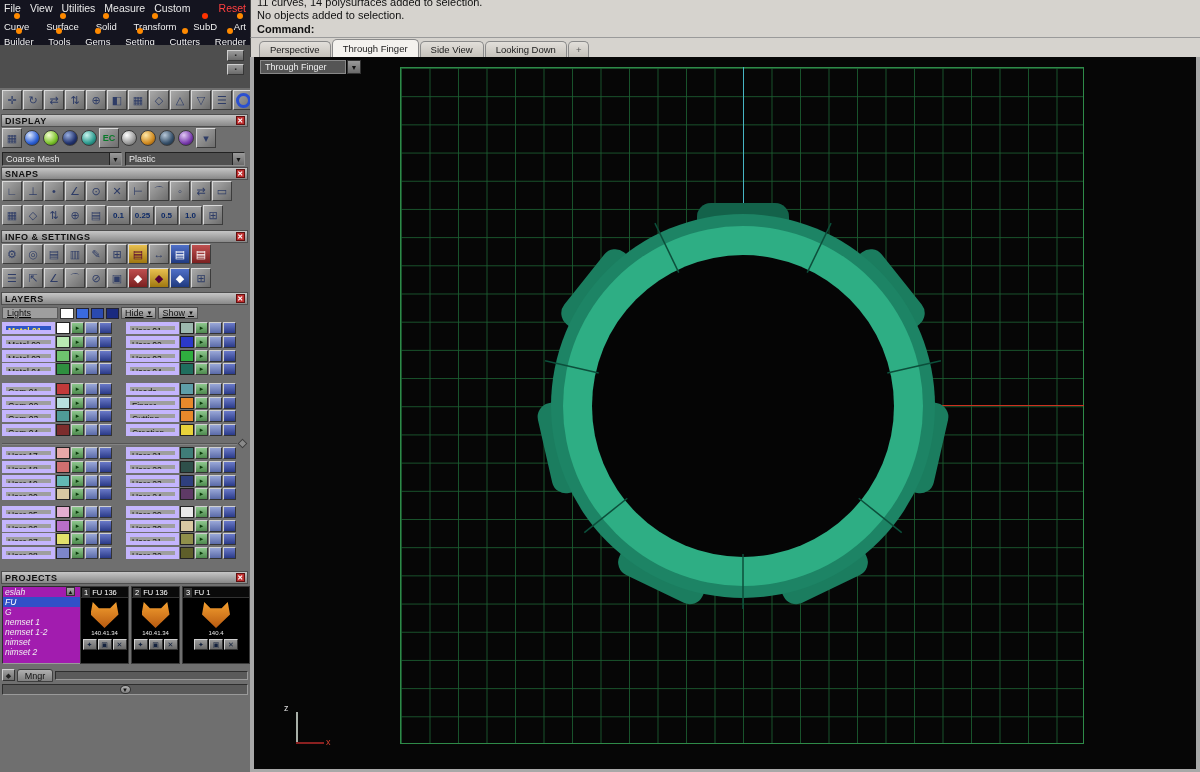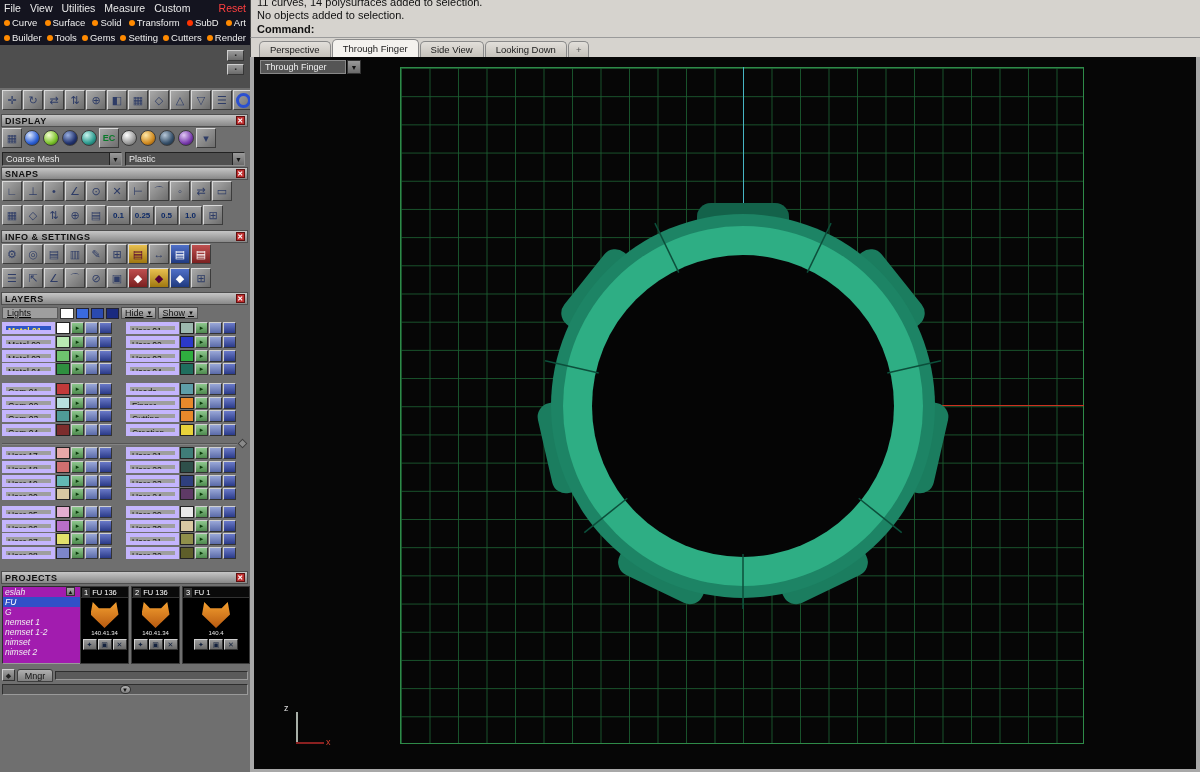--- a/index.html
+++ b/index.html
@@ -4,21 +4,21 @@
 <style>
   html,body{margin:0;padding:0;background:#3a3a3a;}
   *{box-sizing:border-box;font-family:"Liberation Sans",sans-serif;}
   #app{position:relative;width:1200px;height:772px;background:#717171;overflow:hidden;}
 
   
   #sidebar{position:absolute;left:0;top:0;width:250px;height:772px;background:#6f6f6f;}
   .menubar{position:absolute;left:0;top:0;width:250px;height:15px;background:#14141f;color:#e8e8e8;font-size:10.5px;display:flex;align-items:center;gap:9px;padding:0 4px;}
   .menubar .reset{margin-left:auto;color:#ff4040;}
   .launch{position:absolute;left:0;width:250px;height:15px;background:#14141f;color:#efefef;font-size:9.5px;display:flex;align-items:center;justify-content:space-between;padding:0 4px;}
-  .launch .lit{display:flex;align-items:center;gap:2px;white-space:nowrap;}
+  .launch .lit{display:flex;align-items:center;gap:2px;white-space:nowrap;flex-direction:column;}
   .dot{width:6px;height:6px;border-radius:50%;background:#ff8a00;display:inline-block;}
   .dot.red{background:#ff3300;}
   .darkstrip{position:absolute;left:0;top:45px;width:250px;height:43px;background:#4e4e4e;}
   .side-btn{position:absolute;width:17px;height:11px;background:linear-gradient(#9a9a9a,#6a6a6a);border:1px solid;border-color:#cfcfcf #363636 #363636 #cfcfcf;font-size:6px;color:#222;text-align:center;line-height:9px;}
   .iconrow{position:absolute;left:2px;display:flex;}
   .ic{width:20px;height:20px;margin-right:1px;background:linear-gradient(135deg,#a9a9a9,#6d6d6d);border:1px solid;border-color:#d9d9d9 #3c3c3c #3c3c3c #d9d9d9;display:flex;align-items:center;justify-content:center;font-size:11px;color:#2e3c66;flex:none;}
   .ic.ec{color:#0a7a2a;font-weight:bold;font-size:9px;}
   .ic.bookr{background:linear-gradient(#c05050,#7a2020);color:#fff;}
   .ic.bookg{background:linear-gradient(#e8c050,#a07810);color:#503;}
   .ic.bookb{background:linear-gradient(#5070c8,#203a80);color:#fff;}

